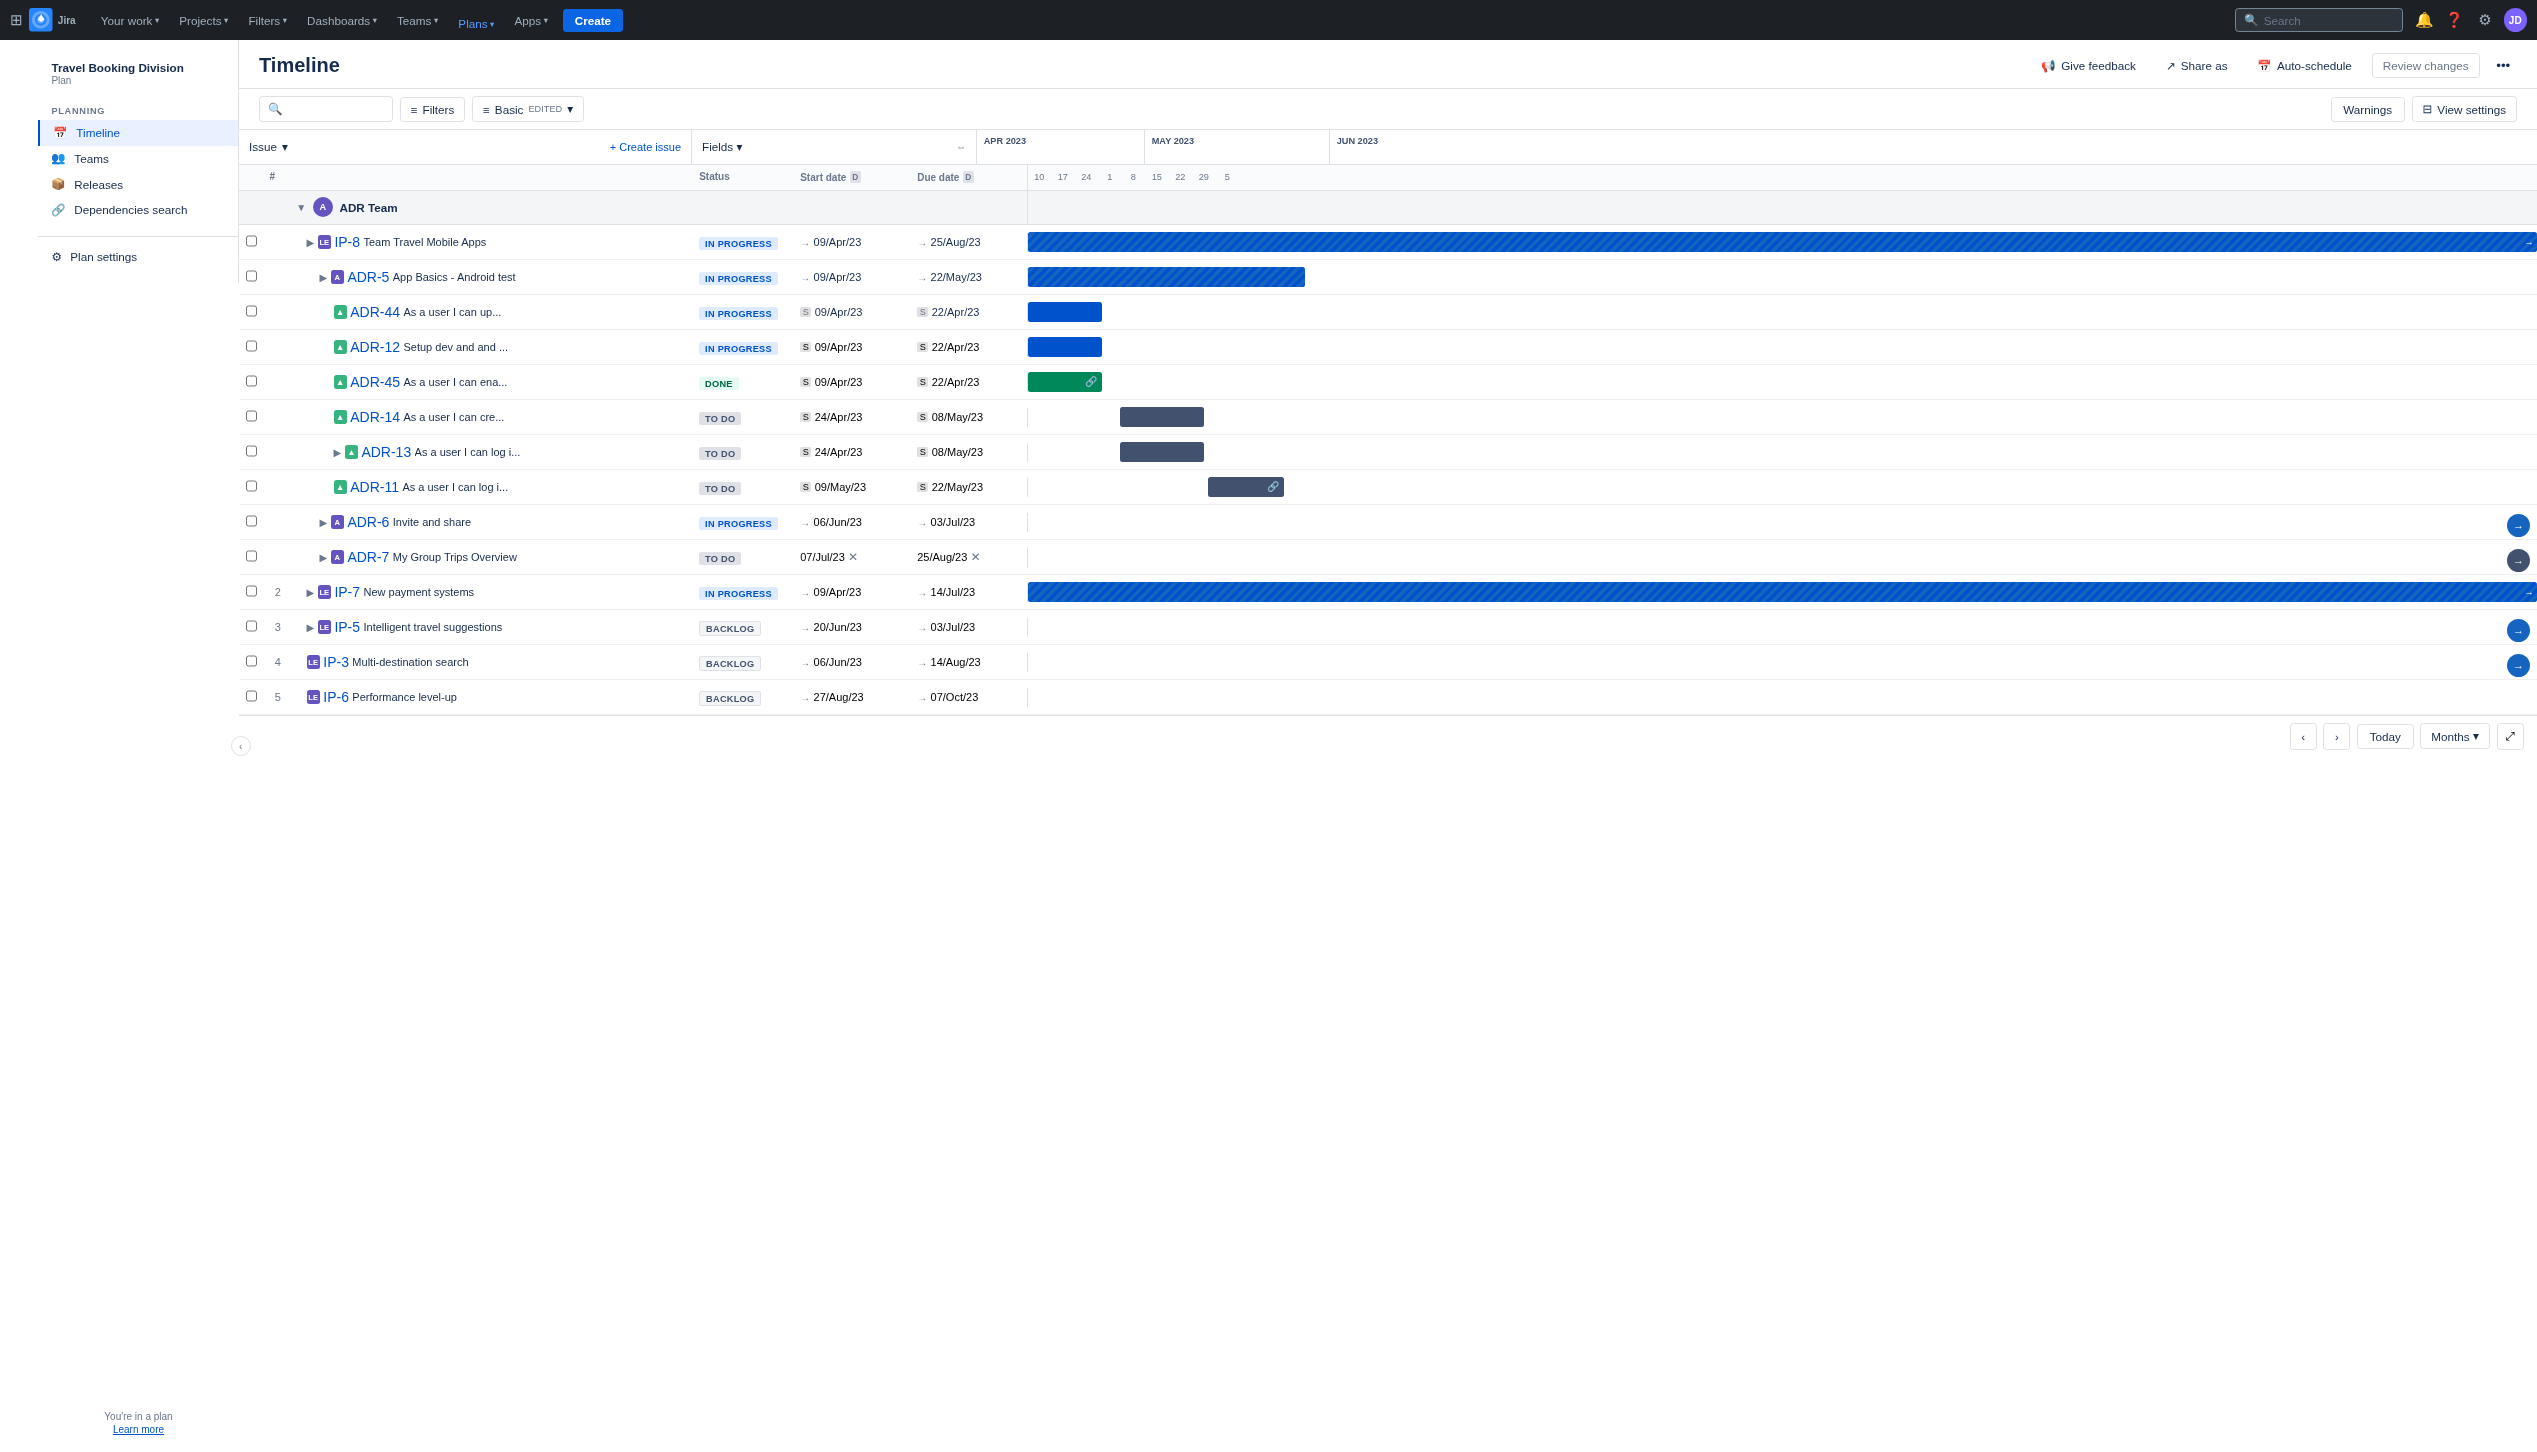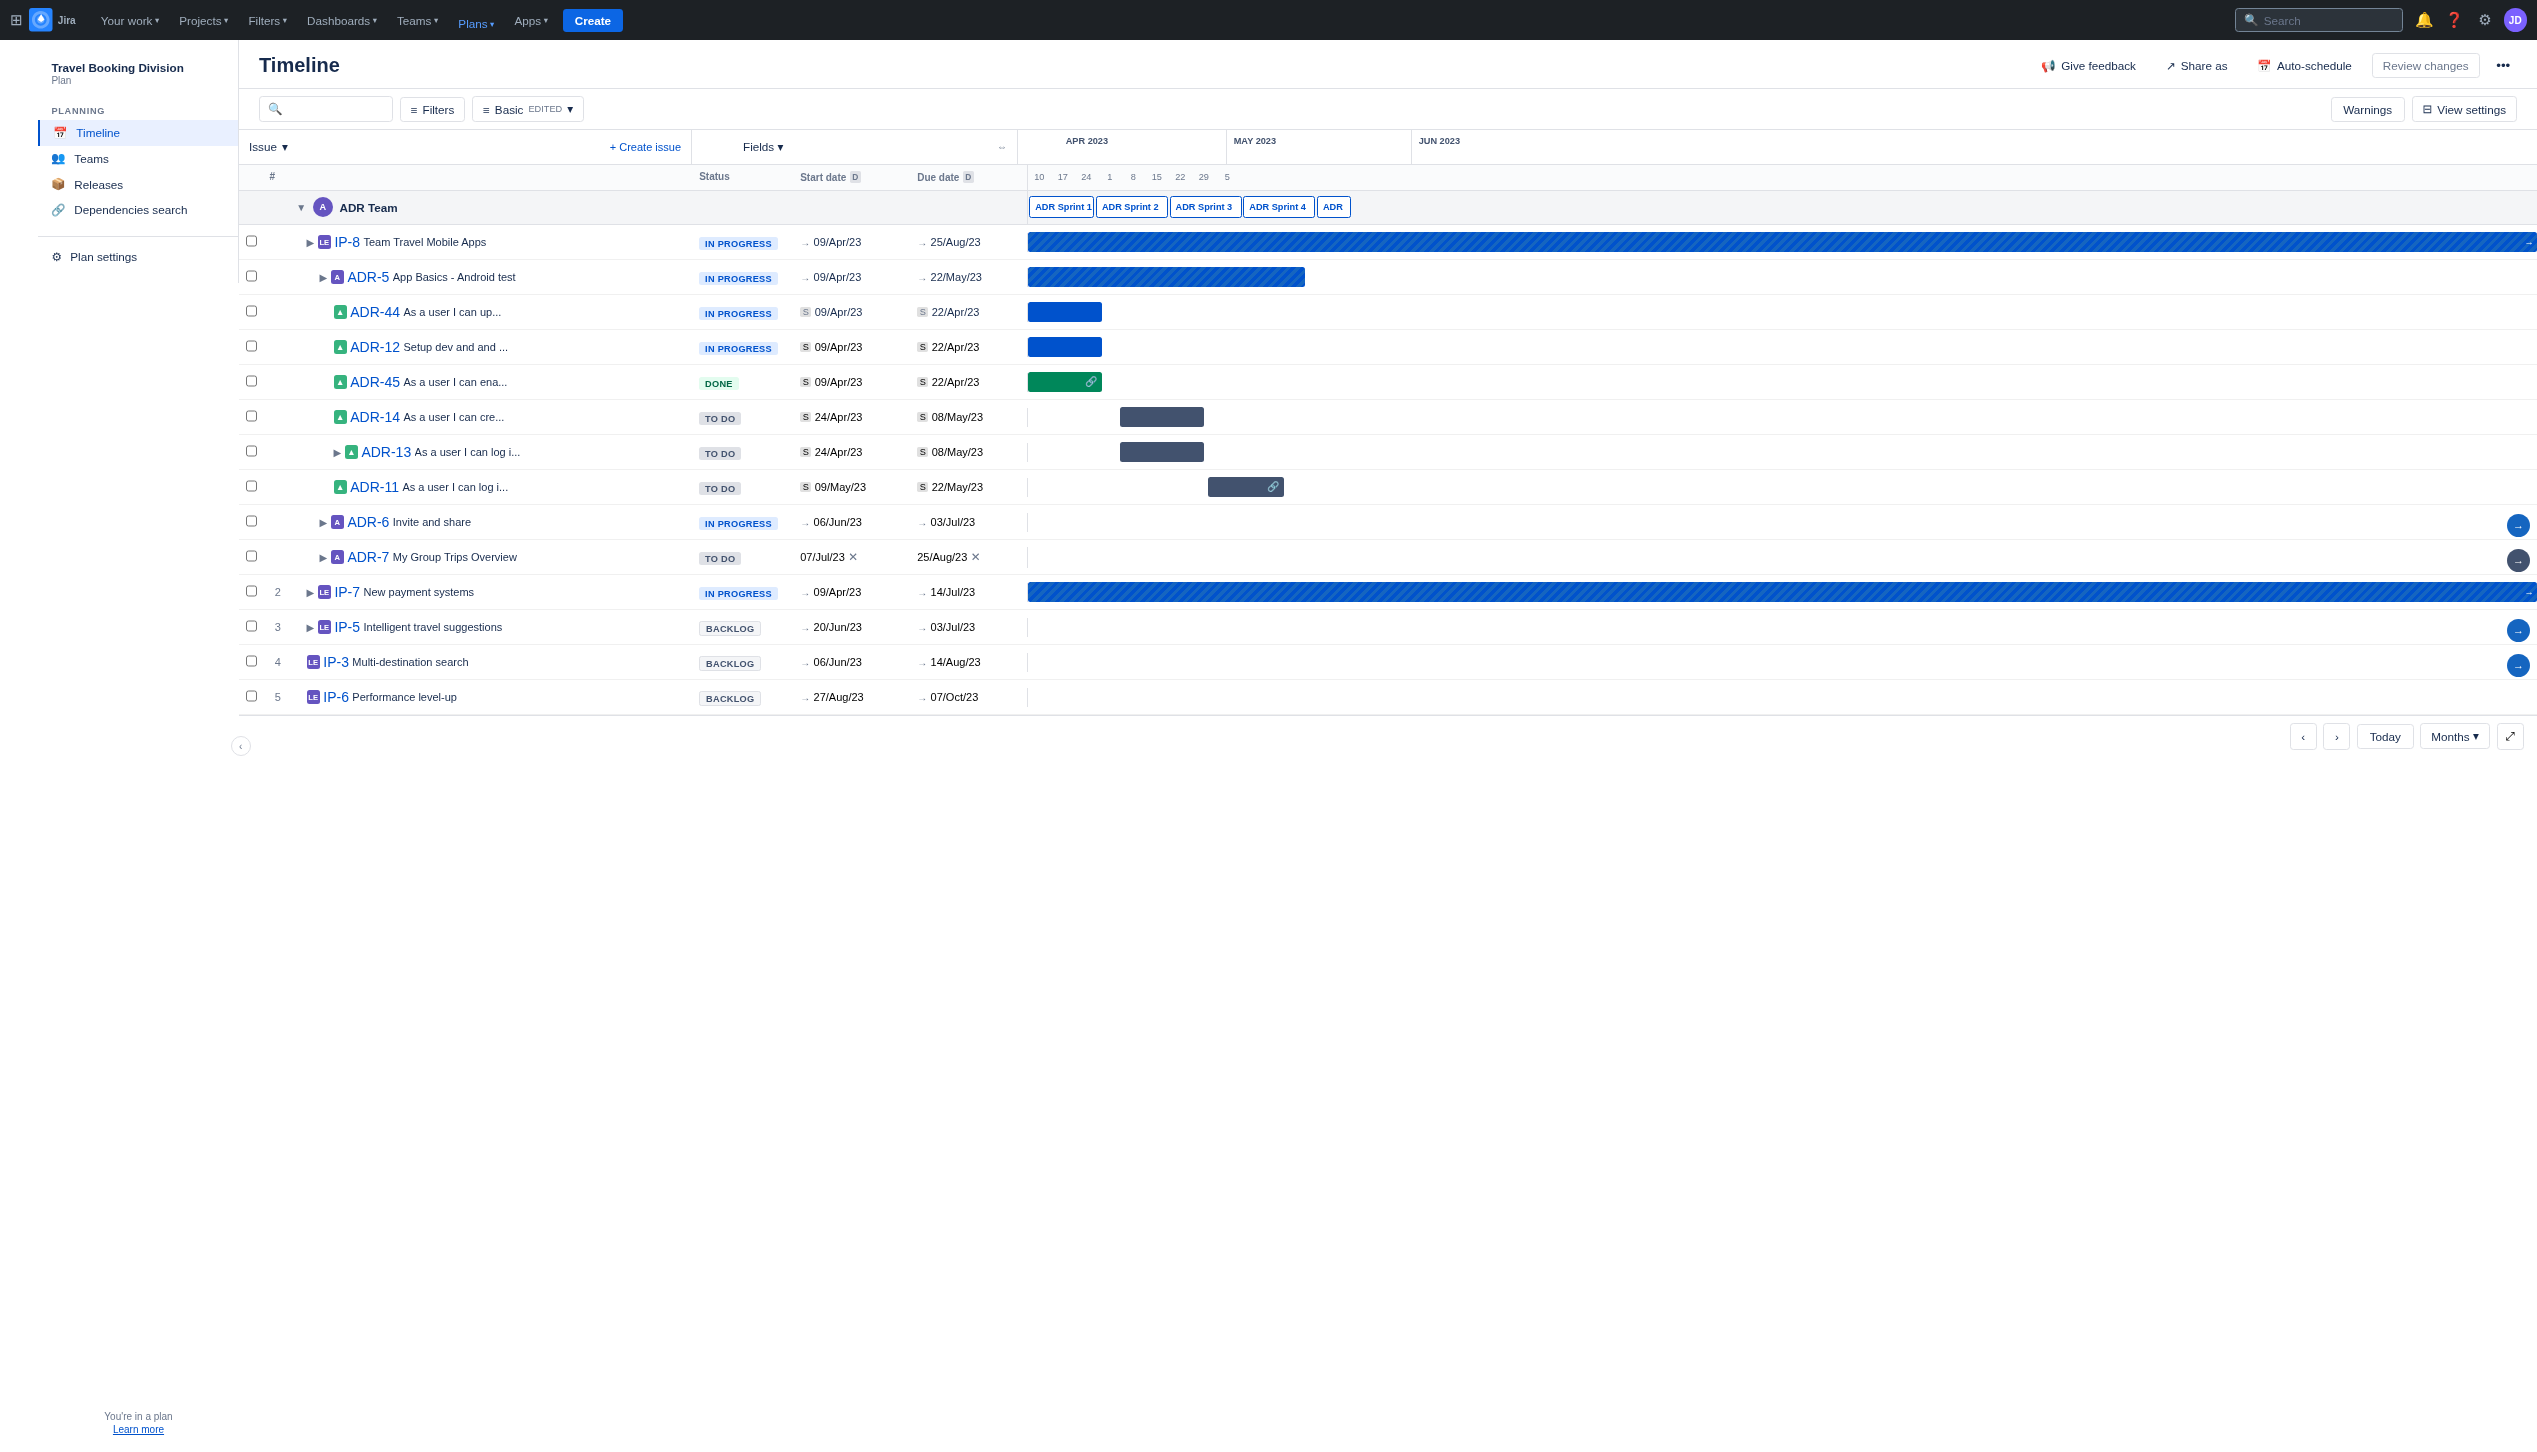--- a/index.html
+++ b/index.html
@@ -474,21 +474,21 @@
       <button class="warnings-btn">Warnings</button>
       <button class="view-settings-btn">
         <span>⊟</span>
         <span>View settings</span>
       </button>
     </div>
 
     <div class="timeline-container">
       <div style="display:flex;flex-direction:column;min-height:100%;">
 
-        <div style="display:flex;border-bottom:0.8px solid #dfe1e6;background:#fff;position:sticky;top:0;z-index:10;gap:41px;">
+        <div style="display:flex;border-bottom:0.8px solid #dfe1e6;background:#fff;position:sticky;top:0;z-index:10;">
           <div style="width:453px;flex-shrink:0;display:flex;align-items:center;border-right:0.8px solid #dfe1e6;">
             <div style="flex:1;padding:6.7px 10px;font-size:11.7px;font-weight:500;color:#172b4d;display:flex;align-items:center;gap:5px;cursor:pointer;">
               <span>Issue</span>
               <span>▾</span>
             </div>
             <button style="padding:5px 10px;border:none;background:transparent;color:#0052cc;font-size:11px;cursor:pointer;">+ Create issue</button>
           </div>
           <div style="width:285px;flex-shrink:0;display:flex;align-items:center;padding:6.7px 10px;font-size:11.7px;font-weight:500;color:#172b4d;border-right:0.8px solid #dfe1e6;cursor:pointer;">
             <span>Fields</span>
             <span style="margin-left:3.4px;">▾</span>
@@ -538,29 +538,20 @@
 
           <div style="width:403px;flex-shrink:0;display:flex;align-items:center;gap:6.7px;padding:6.7px;">
             <span style="cursor:pointer;color:#6b778c;font-size:10px;">▼</span>
             <div class="row-team-avatar">A</div>
             <span style="font-size:11.7px;font-weight:600;color:#172b4d;">ADR Team</span>
           </div>
           <div style="width:101px;flex-shrink:0;"></div>
           <div style="width:117px;flex-shrink:0;"></div>
           <div style="width:117px;flex-shrink:0;border-right:0.8px solid #dfe1e6;"></div>
 
-          <div style="flex:1;position:relative;display:flex;align-items:center;">
-            <div style="position:absolute;left:1.7px;right:0;display:flex;gap:1.7px;align-items:center;height:100%;">
-              <div style="height:22px;border:1.7px solid #0052cc;border-radius:2.5px;color:#0052cc;font-size:9.2px;font-weight:600;padding:0 5px;display:flex;align-items:center;background:#fff;white-space:nowrap;width:65px;">ADR Sprint 1</div>
-              <div style="height:22px;border:1.7px solid #0052cc;border-radius:2.5px;color:#0052cc;font-size:9.2px;font-weight:600;padding:0 5px;display:flex;align-items:center;background:#fff;white-space:nowrap;width:72px;">ADR Sprint 2</div>
-              <div style="height:22px;border:1.7px solid #0052cc;border-radius:2.5px;color:#0052cc;font-size:9.2px;font-weight:600;padding:0 5px;display:flex;align-items:center;background:#fff;white-space:nowrap;width:72px;">ADR Sprint 3</div>
-              <div style="height:22px;border:1.7px solid #0052cc;border-radius:2.5px;color:#0052cc;font-size:9.2px;font-weight:600;padding:0 5px;display:flex;align-items:center;background:#fff;white-space:nowrap;width:72px;">ADR Sprint 4</div>
-              <div style="height:22px;border:1.7px solid #0052cc;border-radius:2.5px;color:#0052cc;font-size:9.2px;font-weight:600;padding:0 5px;display:flex;align-items:center;background:#fff;white-space:nowrap;width:34px;">ADR</div>
-            </div>
-          </div>
         </div>
 
         <div style="display:flex;align-items:center;border-bottom:0.8px solid #f0f0f0;min-height:34px;position:relative;">
           <div style="width:27px;flex-shrink:0;padding:3.4px 6.7px;"><input type="checkbox" style=""></div>
           <div style="width:23.5px;flex-shrink:0;font-size:11px;color:#6b778c;text-align:center;"></div>
           <div style="width:403px;flex-shrink:0;padding:3.4px 6.7px;font-size:11px;display:flex;align-items:center;gap:3.4px;padding-left:17px;">
             <span style="cursor:pointer;color:#6b778c;font-size:10px;">▶</span>
             <div class="issue-icon icon-epic" style="background:#6554c0;font-size:7.6px;">LE</div>
             <span class="issue-key">IP-8</span>
             <span class="issue-name">Team Travel Mobile Apps</span>

